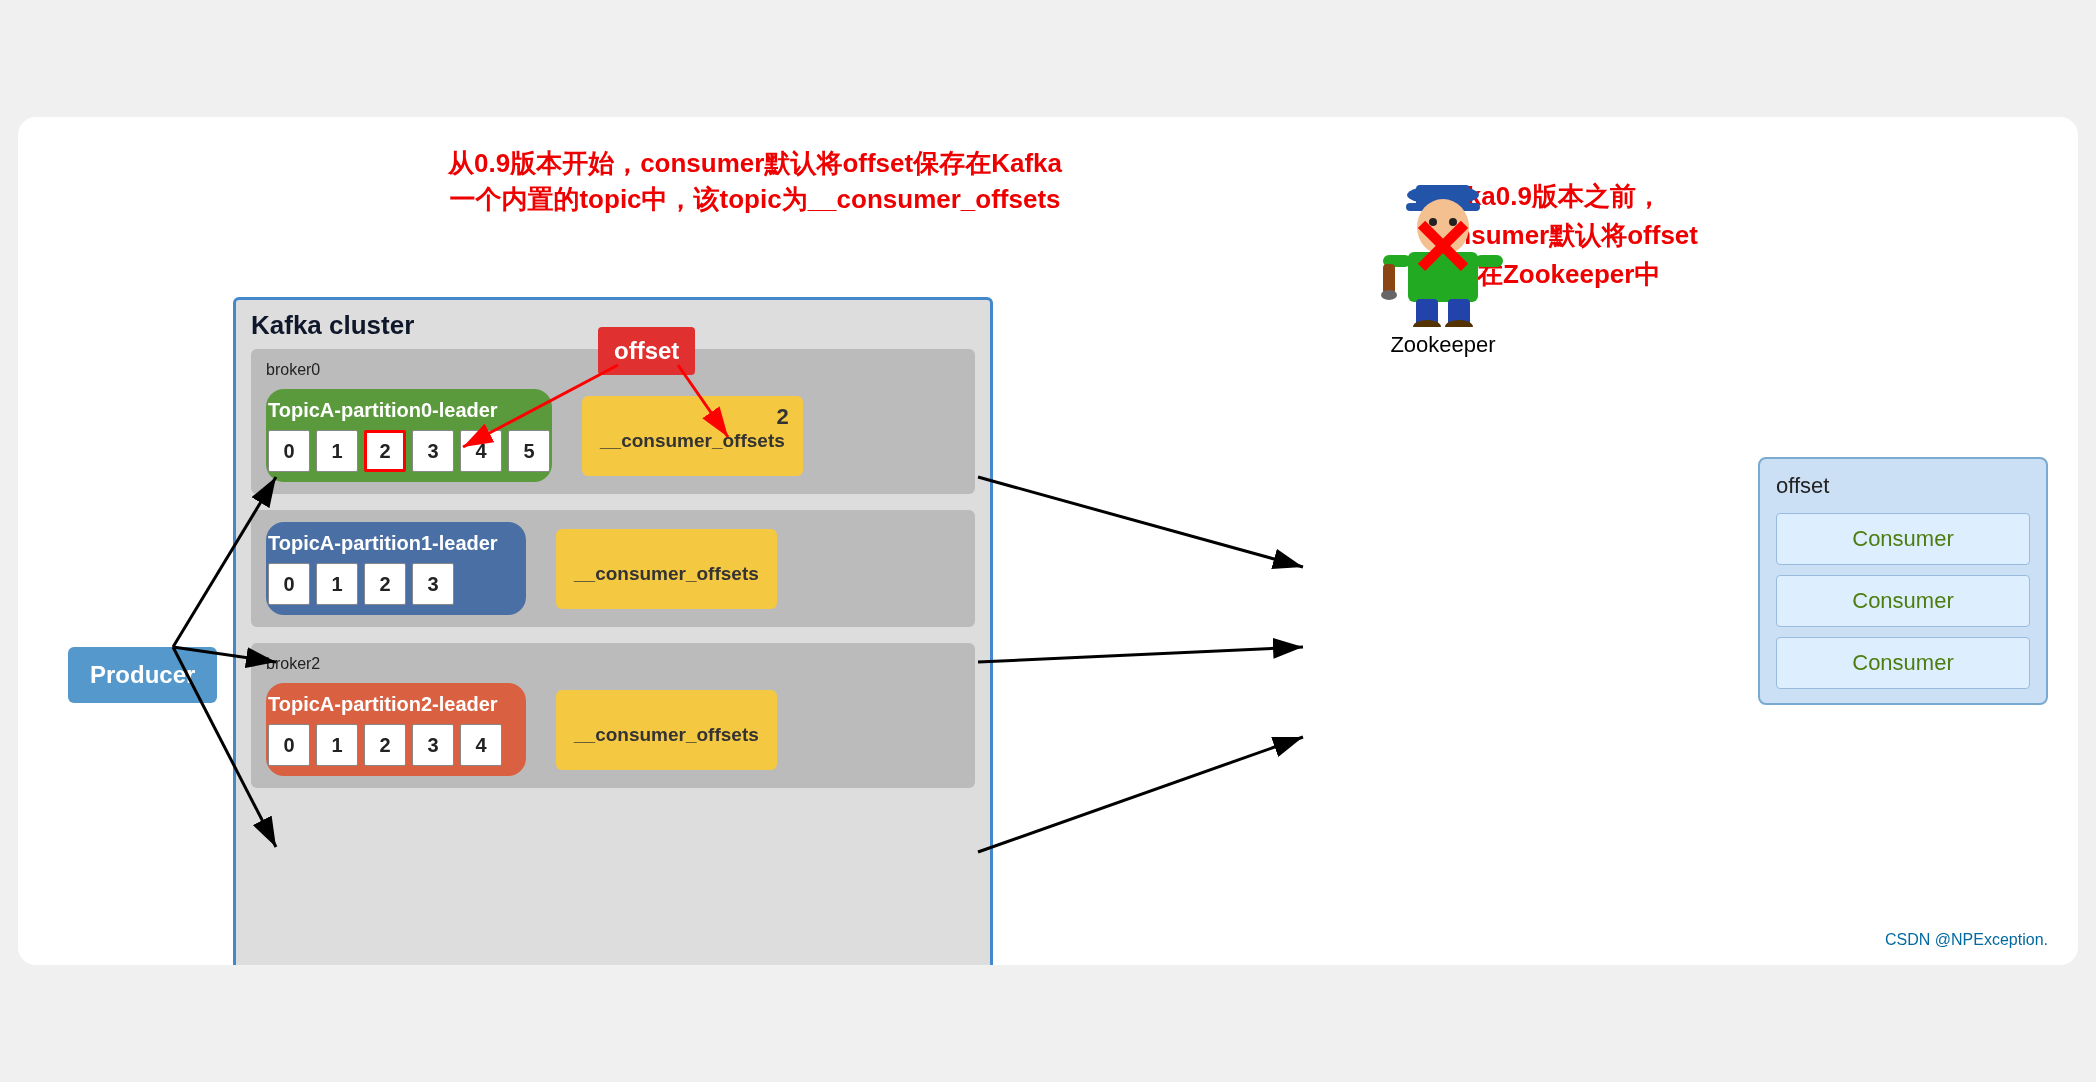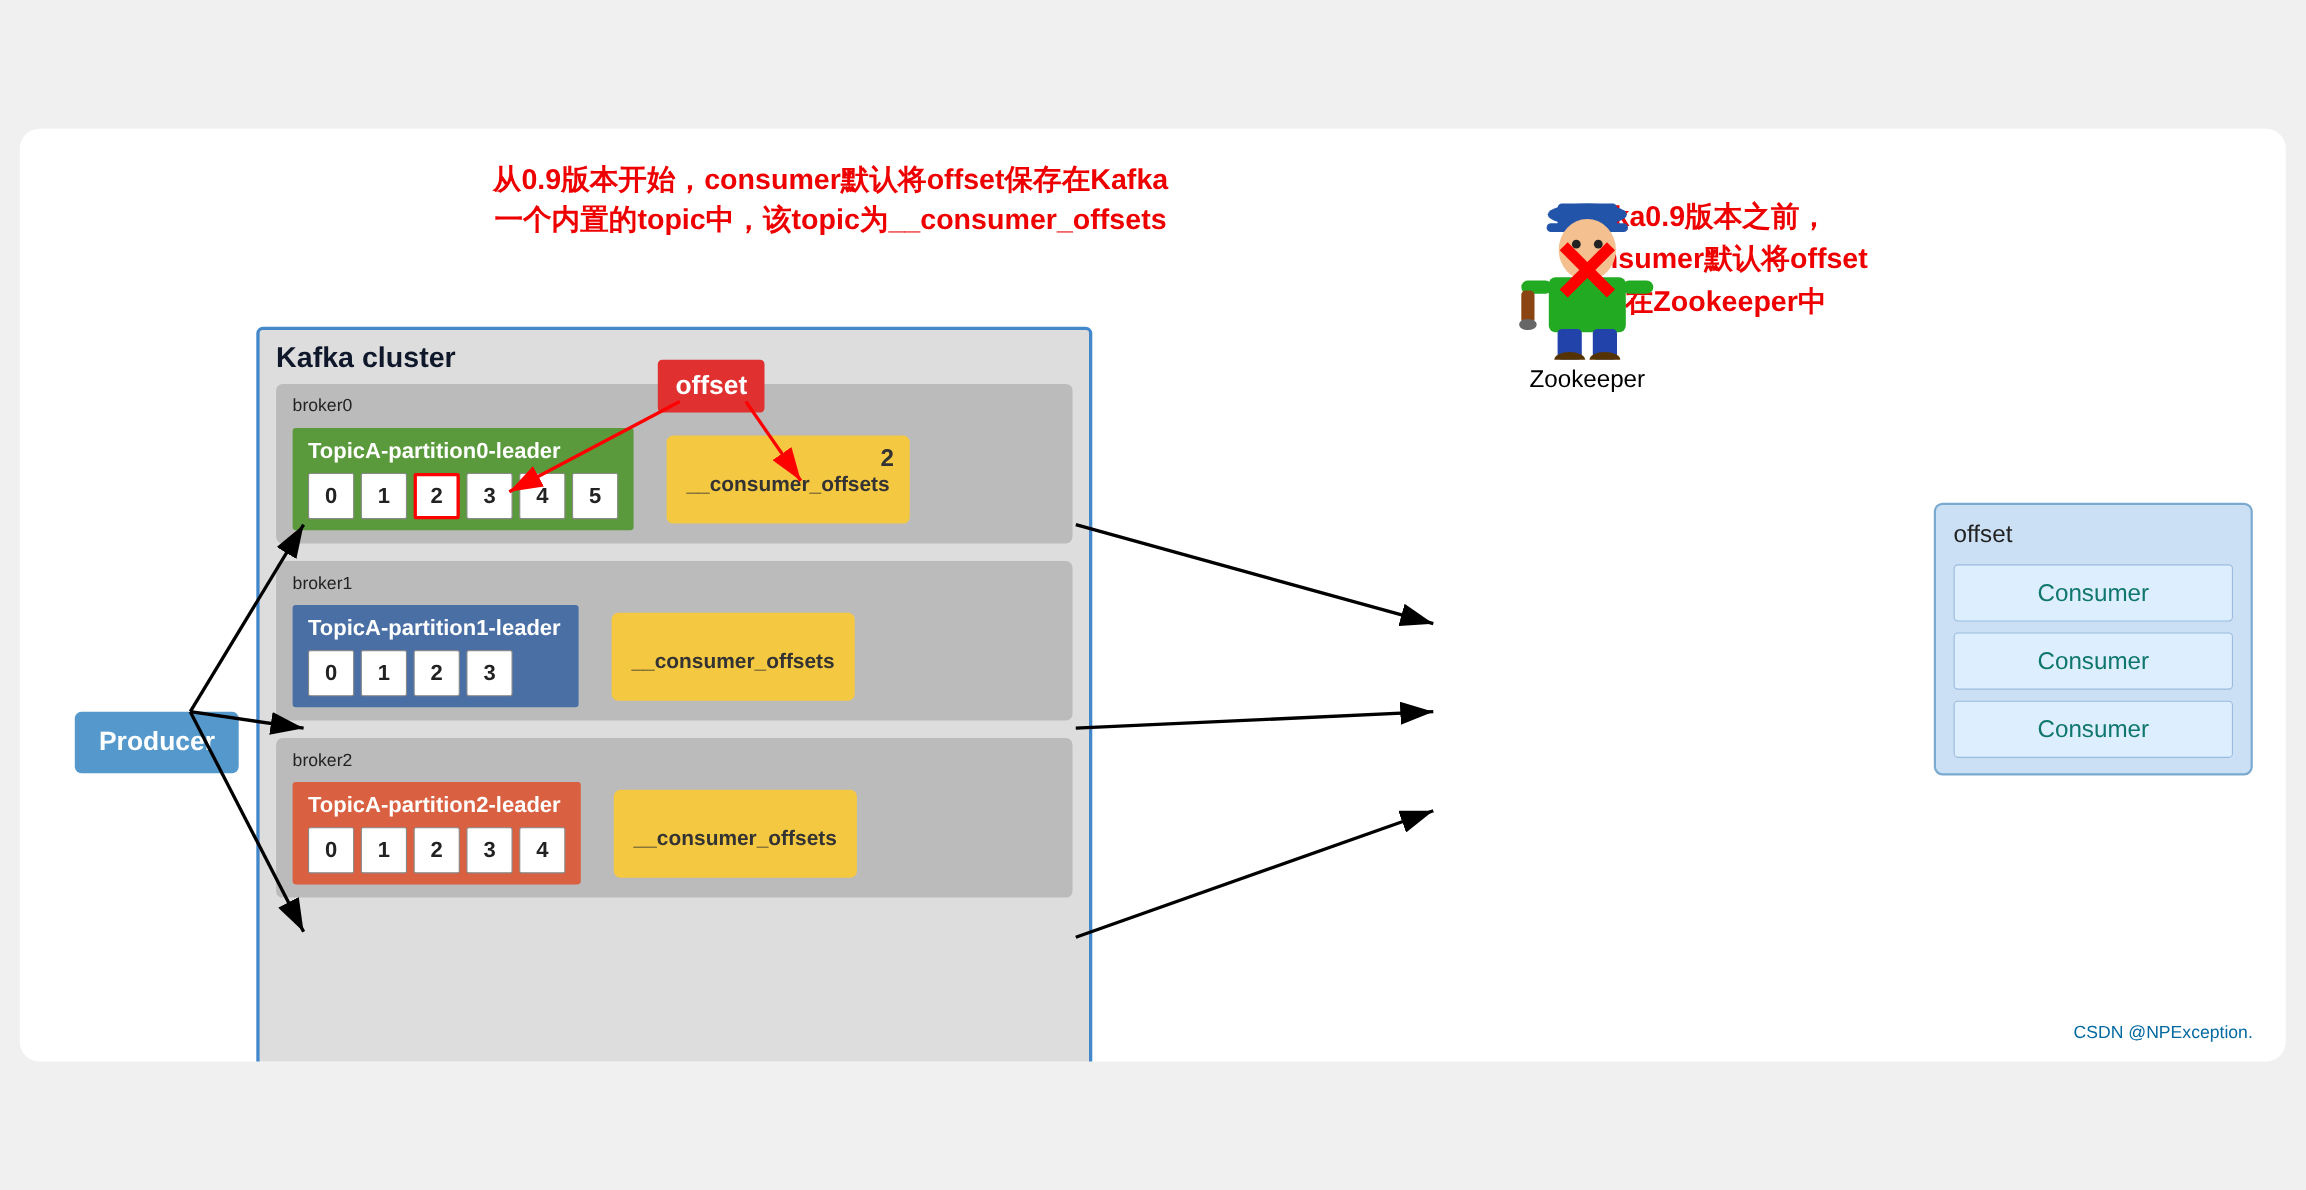--- a/index.html
+++ b/index.html
@@ -107,22 +107,22 @@
       margin-bottom: 10px;
     }
     .broker-content {
       display: flex;
       align-items: center;
       gap: 30px;
     }
 
     
     .partition-box {
-      border-radius: 3px;
-      padding: 10px 14px;
+      border-radius: 18px;
+      padding: 10px 2px;
       min-width: 260px;
     }
     .partition-box-0 { background: #5a9a3c; }
     .partition-box-1 { background: #4a6fa5; }
     .partition-box-2 { background: #d96040; }
 
     .partition-title {
       font-size: 20px;
       font-weight: bold;
       color: white;
@@ -207,21 +207,21 @@
       color: #222;
       margin-bottom: 14px;
       text-align: left;
     }
     .consumer-item {
       background: #ddeeff;
       border: 1px solid #99bbdd;
       border-radius: 4px;
       padding: 12px 18px;
       font-size: 22px;
-      color: #0f766e;
+      color: #4d7c0f;
       margin-bottom: 10px;
       text-align: center;
     }
     .consumer-item:last-child { margin-bottom: 0; }
 
     
     .offset-label-box {
       position: absolute;
       top: 210px;
       left: 580px;
@@ -322,21 +322,20 @@
           </div>
         </div>
         <div class="consumer-offsets-box">
           <span class="offset-number">2</span>
           <span class="co-label">__consumer_offsets</span>
         </div>
       </div>
     </div>
 
     <div class="broker-box">
-      <div class="broker-label">broker1</div>
       <div class="broker-content">
         <div class="partition-box partition-box-1">
           <div class="partition-title">TopicA-partition1-leader</div>
           <div class="partition-cells">
             <div class="cell">0</div>
             <div class="cell">1</div>
             <div class="cell">2</div>
             <div class="cell">3</div>
           </div>
         </div>

